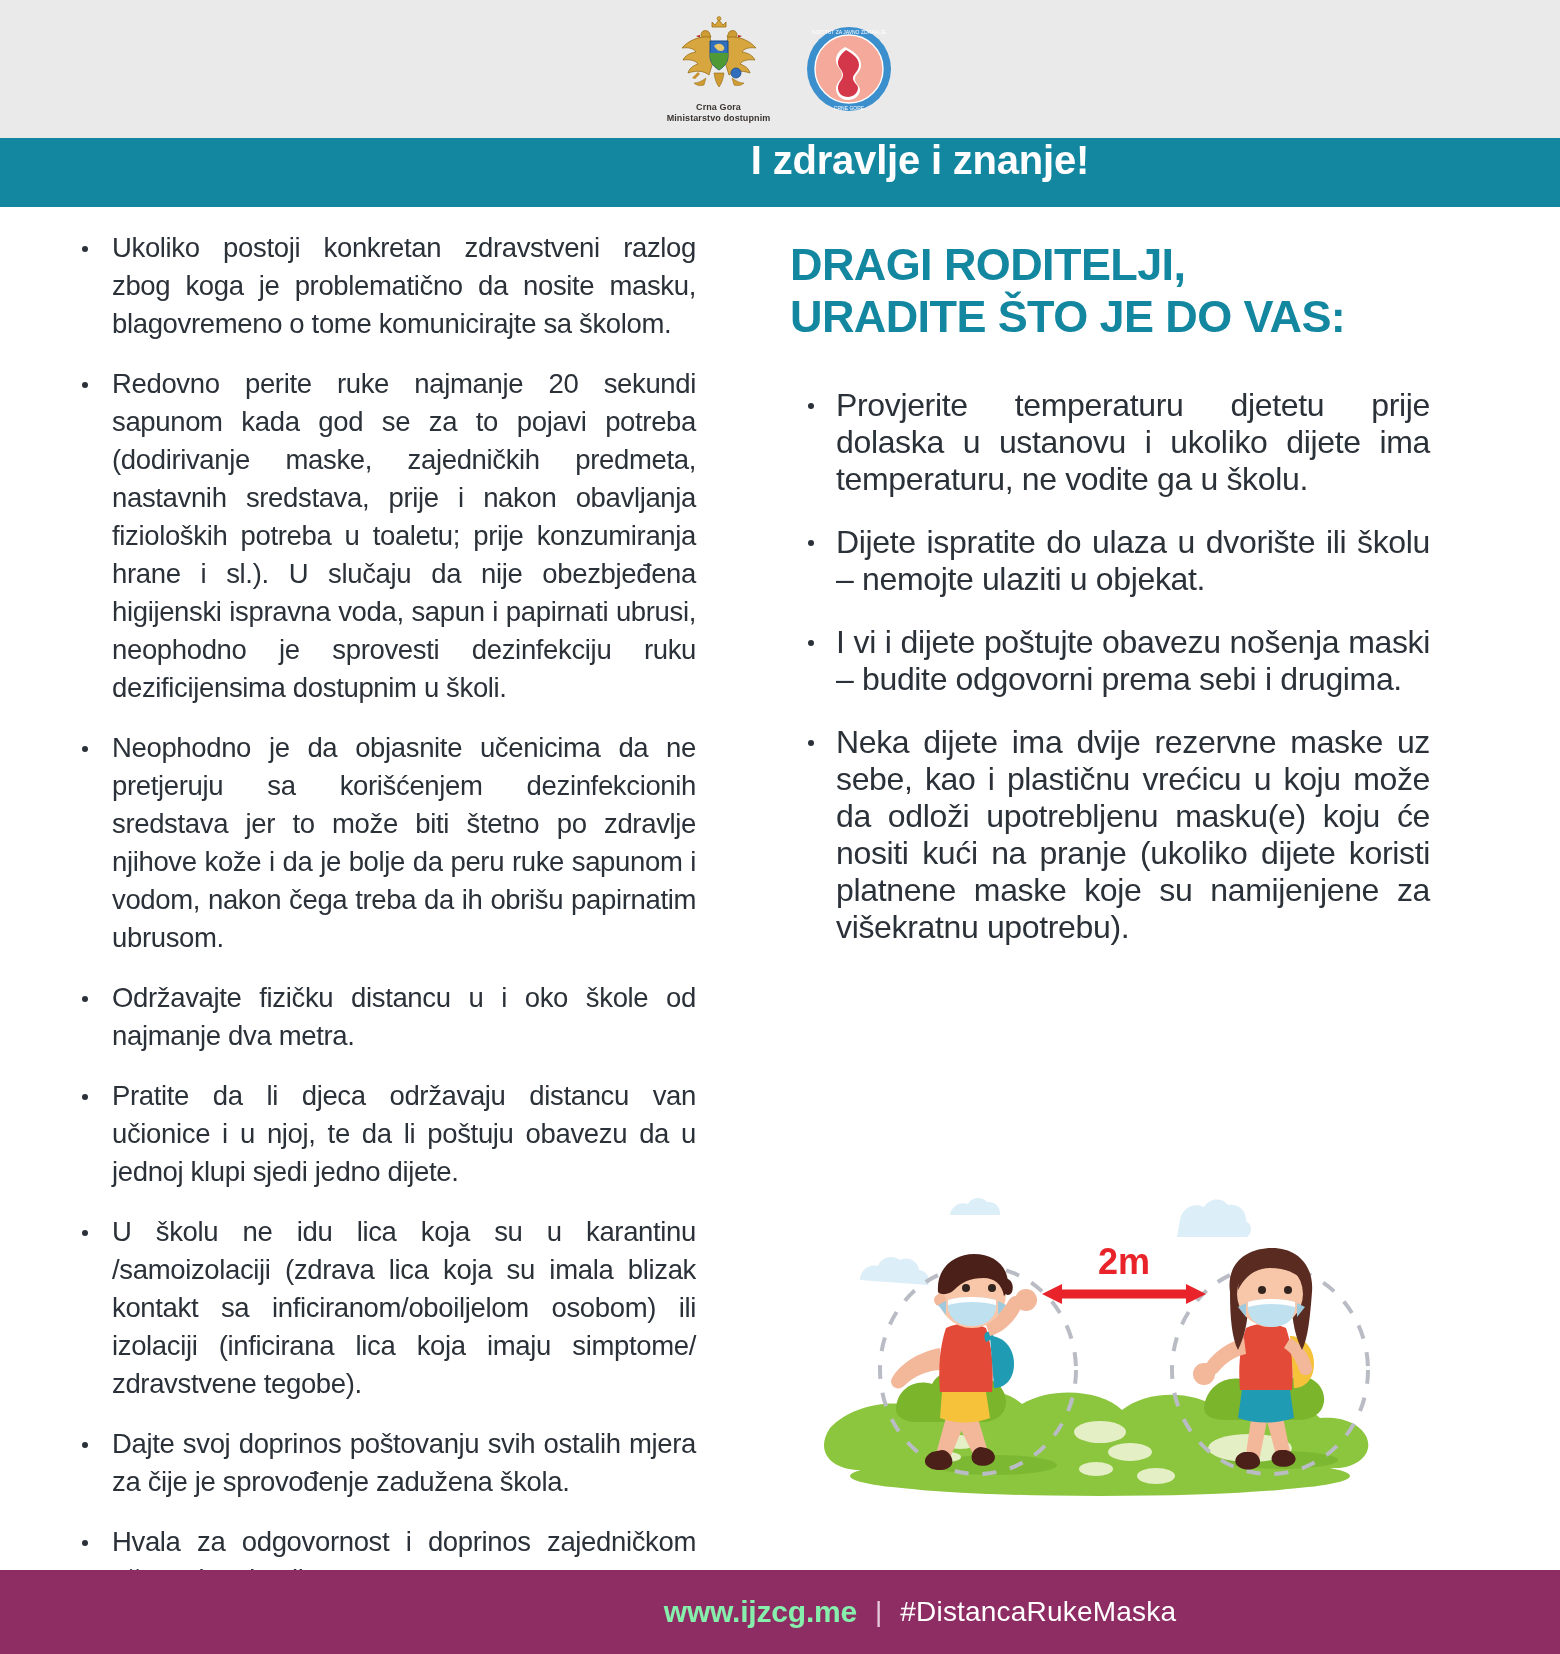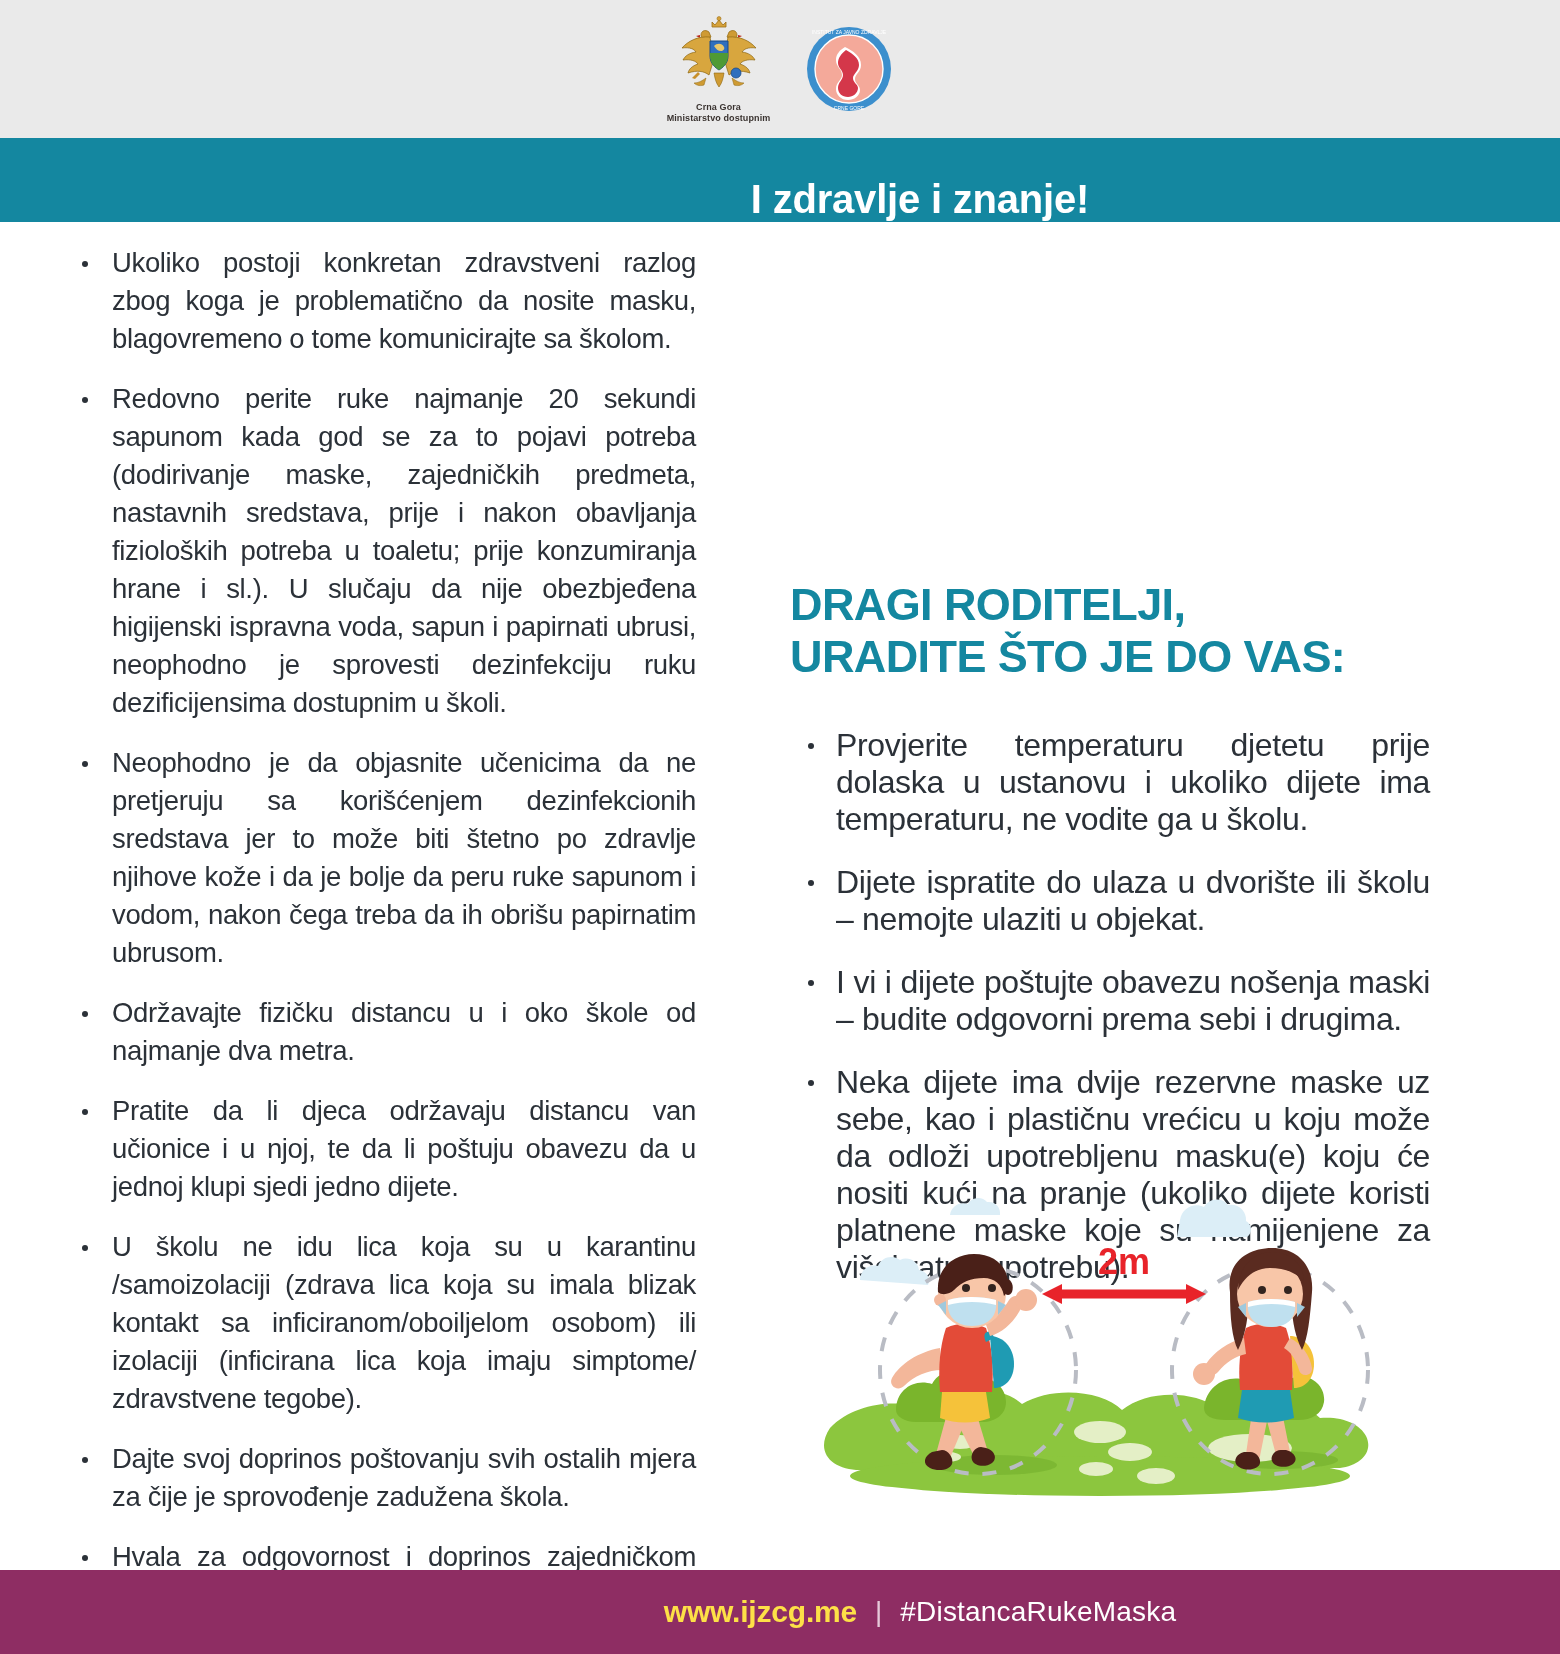--- a/index.html
+++ b/index.html
@@ -26,35 +26,35 @@
   .coat-caption{
     font-size:9px;line-height:11px;text-align:center;color:#3a3330;
     font-weight:700;letter-spacing:.1px;margin-top:1px;
     font-family:"Liberation Sans", sans-serif;
   }
   .ijz-logo{width:88px;height:88px;position:relative;}
 
   
   .banner{
     background:#1487a0;
-    height:84px;width:100%;
-    display:flex;align-items:flex-end;
+    height:69px;width:100%;
+    display:flex;align-items:flex-start;
     box-sizing:border-box;
   }
   .banner-title{
     color:#ffffff;font-size:40px;font-weight:700;
     letter-spacing:-0.2px;
     width:100%;text-align:center;
     padding-right:120px;
     box-sizing:border-box;
     transform:translateX(200px);
   }
 
   
-  .columns{display:flex;align-items:center;}
+  .columns{display:flex;align-items:flex-start;}
   .col-left{width:720px;padding:22px 24px 0 60px;box-sizing:border-box;}
   .col-right{width:840px;padding:32px 130px 0 70px;box-sizing:border-box;}
 
   ul.bullets{list-style:none;margin:0;padding:0;}
   ul.bullets li{
     position:relative;
     padding-left:52px;
     margin-bottom:22px;
     font-size:27.5px;
     line-height:38px;
@@ -99,21 +99,21 @@
     width:100%;height:84px;
     background:#8e2d63;
     display:flex;align-items:center;
   }
   .footer-inner{
     width:100%;text-align:center;
     transform:translateX(200px);
     padding-right:120px;box-sizing:border-box;
     display:flex;align-items:center;justify-content:center;gap:18px;
   }
-  .footer-url{color:#fde047;font-size:30px;font-weight:700;letter-spacing:-0.2px;}
+  .footer-url{color:#86efac;font-size:30px;font-weight:700;letter-spacing:-0.2px;}
   .footer-sep{color:#e6c9da;font-size:28px;font-weight:300;}
   .footer-tag{color:#ffffff;font-size:28px;font-weight:300;letter-spacing:.2px;}
 </style>
 </head>
 <body>
 
 <div class="page">
 
   <div class="logo-strip">
 

